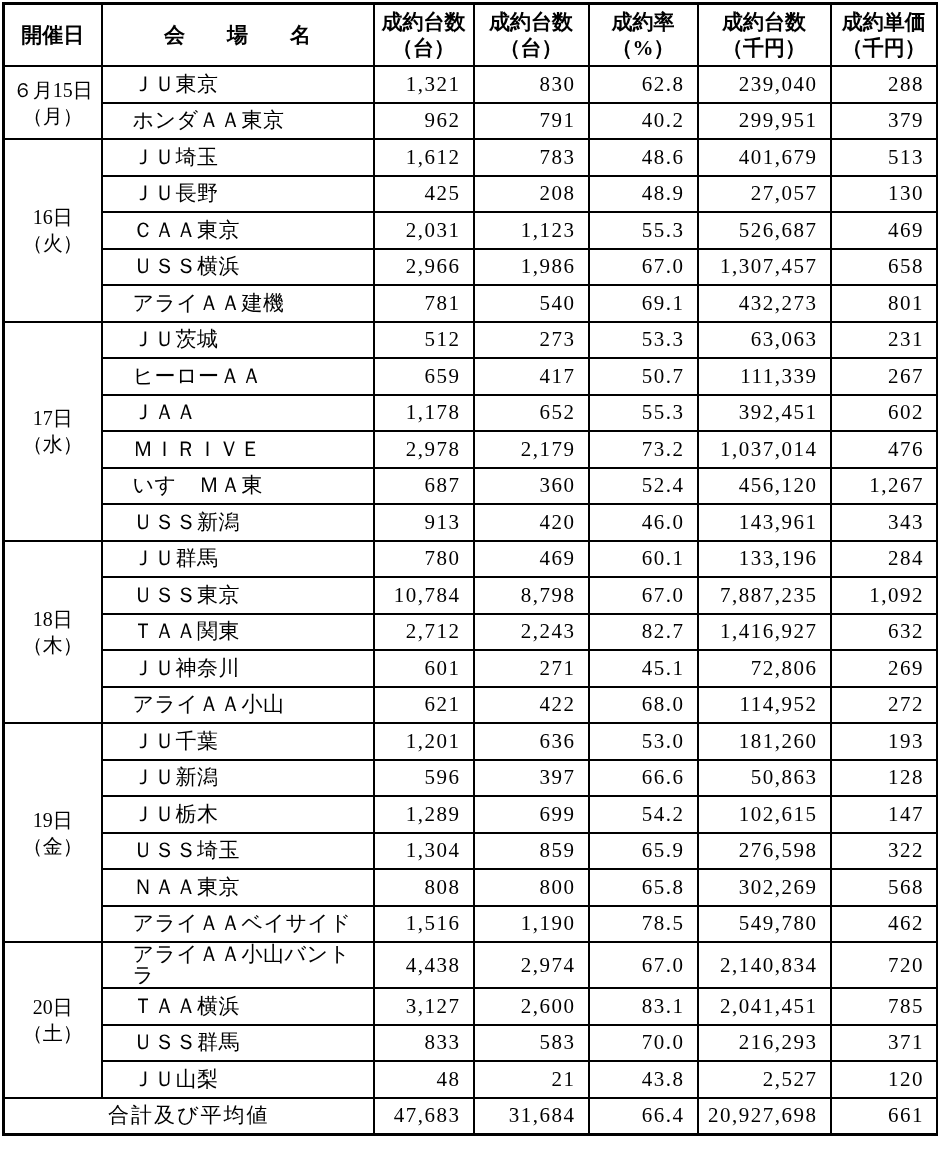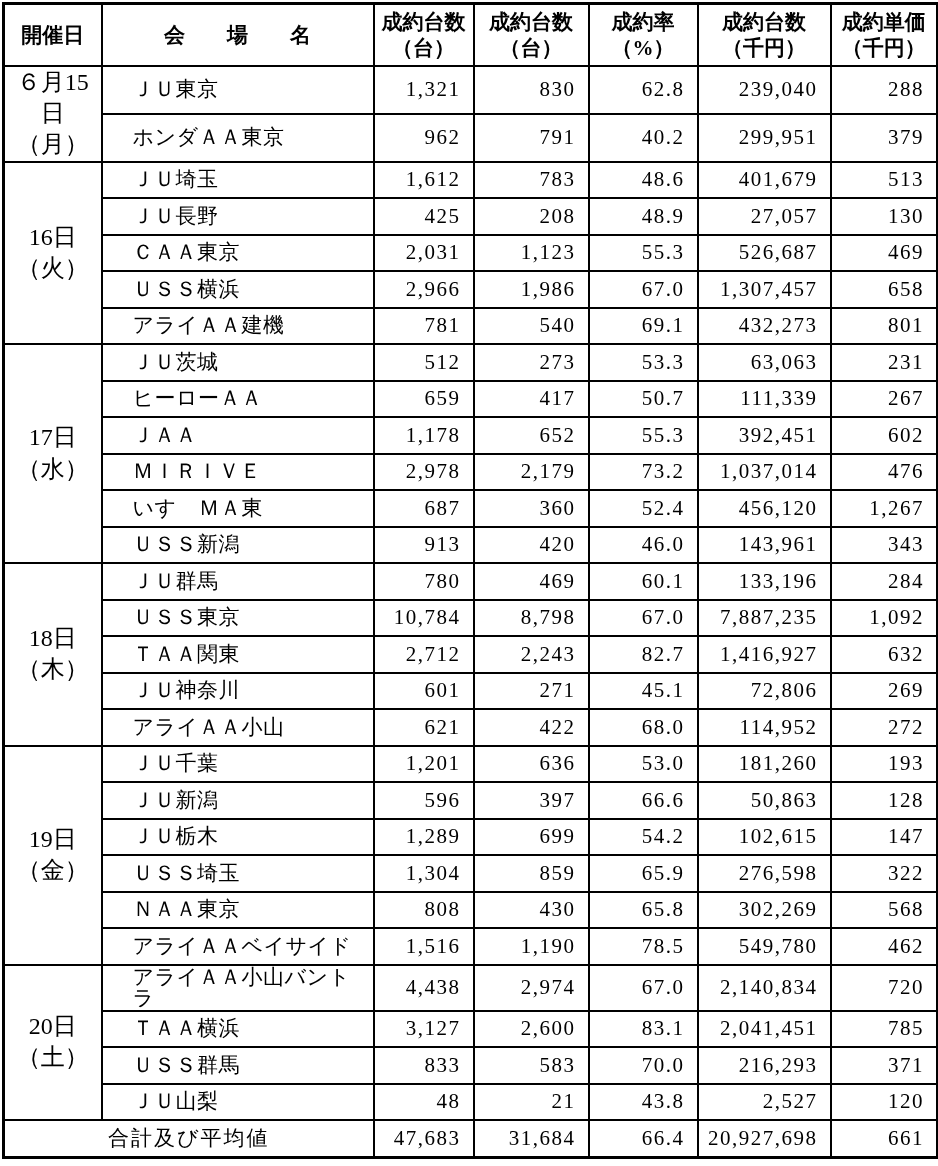--- a/index.html
+++ b/index.html
@@ -17,21 +17,21 @@
   table.results{
     border-collapse:collapse;table-layout:fixed;width:934px;
     border:3px solid #000;
   }
   th,td{border:2px solid #000;overflow:hidden;}
   thead th{
     font-size:21px;font-weight:bold;text-align:center;
     line-height:1.25;height:58px;padding:1px 0;
   }
   tbody td{height:32.5px;font-size:21px;line-height:1.0;}
-  td.date-cell{text-align:center;font-size:24px;line-height:1.3;padding:0 1px;}
+  td.date-cell{text-align:center;font-size:20px;line-height:1.3;padding:0 1px;}
   td.venue-cell{text-align:left;padding-left:30px;letter-spacing:0.5px;}
   td.num-cell{text-align:right;padding-right:12px;letter-spacing:1.5px;font-variant-numeric:tabular-nums;}
   td.total-label-cell{text-align:center;letter-spacing:2px;}
 </style>
 </head>
 <body>
 
 <div class="page">
 
   <table class="results">
@@ -233,21 +233,21 @@
           <td class="venue-cell">ＵＳＳ埼玉</td>
           <td class="num-cell">1,304</td>
           <td class="num-cell">859</td>
           <td class="num-cell">65.9</td>
           <td class="num-cell">276,598</td>
           <td class="num-cell">322</td>
         </tr>
         <tr>
           <td class="venue-cell">ＮＡＡ東京</td>
           <td class="num-cell">808</td>
-          <td class="num-cell">430</td>
+          <td class="num-cell">800</td>
           <td class="num-cell">65.8</td>
           <td class="num-cell">302,269</td>
           <td class="num-cell">568</td>
         </tr>
         <tr>
           <td class="venue-cell">アライＡＡベイサイド</td>
           <td class="num-cell">1,516</td>
           <td class="num-cell">1,190</td>
           <td class="num-cell">78.5</td>
           <td class="num-cell">549,780</td>

